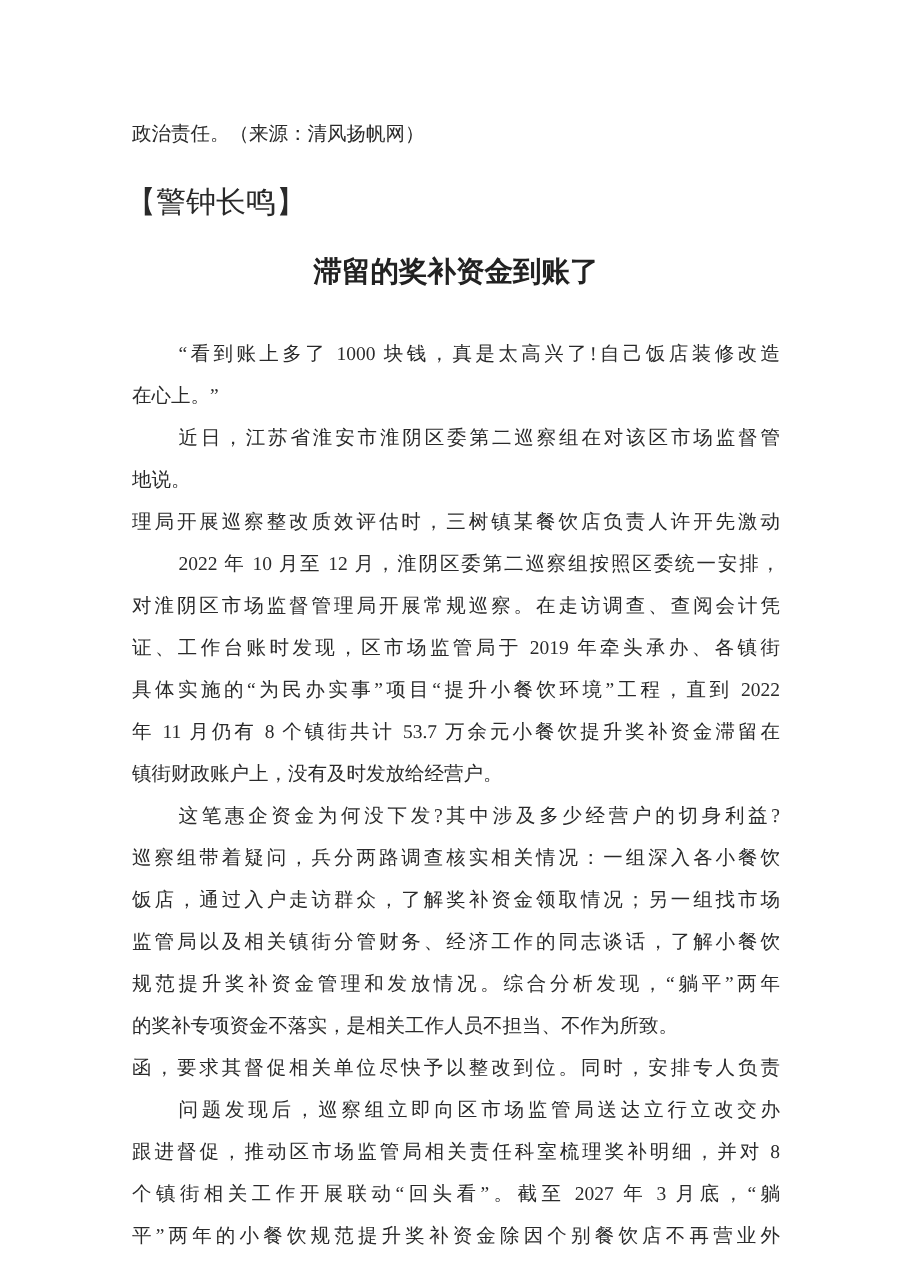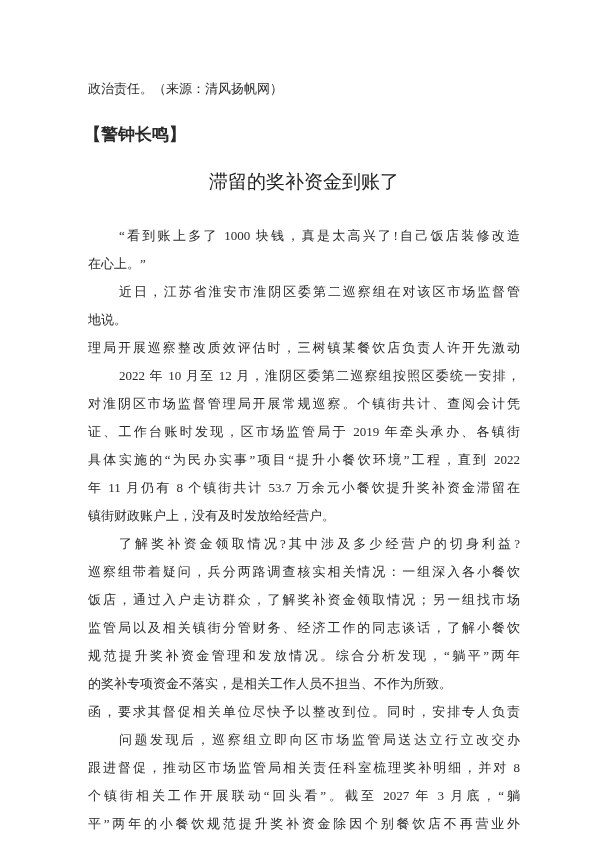--- a/index.html
+++ b/index.html
@@ -29,28 +29,28 @@
   }
   .justify {
     text-align: justify;
     text-align-last: justify;
   }
   .indent {
     text-indent: 31px;
   }
   .section-header {
     margin: 22px 0 0 0;
-    font-size: 17px;
-    font-weight: bold;
+    font-size: 20px;
+    font-weight: normal;
     line-height: 24px;
   }
   .article-title {
     margin: 21px 0 0 0;
     font-size: 19px;
-    font-weight: normal;
+    font-weight: bold;
     text-align: center;
     line-height: 28px;
     color: #222222;
   }
   .article-body {
     margin-top: 28px;
   }
   .page-footer {
     margin-top: 15px;
     text-align: center;
@@ -76,27 +76,27 @@
   <div class="article-body">
 
     <p class="body-line justify indent">“看到账上多了 1000 块钱，真是太高兴了!自己饭店装修改造</p>
     <p class="body-line">在心上。”</p>
 
     <p class="body-line justify indent">近日，江苏省淮安市淮阴区委第二巡察组在对该区市场监督管</p>
     <p class="body-line">地说。</p>
     <p class="body-line justify">理局开展巡察整改质效评估时，三树镇某餐饮店负责人许开先激动</p>
 
     <p class="body-line justify indent">2022 年 10 月至 12 月，淮阴区委第二巡察组按照区委统一安排，</p>
-    <p class="body-line justify">对淮阴区市场监督管理局开展常规巡察。个镇街共计、查阅会计凭</p>
+    <p class="body-line justify">对淮阴区市场监督管理局开展常规巡察。在走访调查、查阅会计凭</p>
     <p class="body-line justify">证、工作台账时发现，区市场监管局于 2019 年牵头承办、各镇街</p>
     <p class="body-line justify">具体实施的“为民办实事”项目“提升小餐饮环境”工程，直到 2022</p>
     <p class="body-line justify">年 11 月仍有 8 个镇街共计 53.7 万余元小餐饮提升奖补资金滞留在</p>
     <p class="body-line">镇街财政账户上，没有及时发放给经营户。</p>
 
-    <p class="body-line justify indent">了解奖补资金领取情况?其中涉及多少经营户的切身利益?</p>
+    <p class="body-line justify indent">这笔惠企资金为何没下发?其中涉及多少经营户的切身利益?</p>
     <p class="body-line justify">巡察组带着疑问，兵分两路调查核实相关情况：一组深入各小餐饮</p>
     <p class="body-line justify">饭店，通过入户走访群众，了解奖补资金领取情况；另一组找市场</p>
     <p class="body-line justify">监管局以及相关镇街分管财务、经济工作的同志谈话，了解小餐饮</p>
     <p class="body-line justify">规范提升奖补资金管理和发放情况。综合分析发现，“躺平”两年</p>
     <p class="body-line">的奖补专项资金不落实，是相关工作人员不担当、不作为所致。</p>
 
     <p class="body-line justify">函，要求其督促相关单位尽快予以整改到位。同时，安排专人负责</p>
     <p class="body-line justify indent">问题发现后，巡察组立即向区市场监管局送达立行立改交办</p>
     <p class="body-line justify">跟进督促，推动区市场监管局相关责任科室梳理奖补明细，并对 8</p>
     <p class="body-line justify">个镇街相关工作开展联动“回头看”。截至 2027 年 3 月底，“躺</p>

